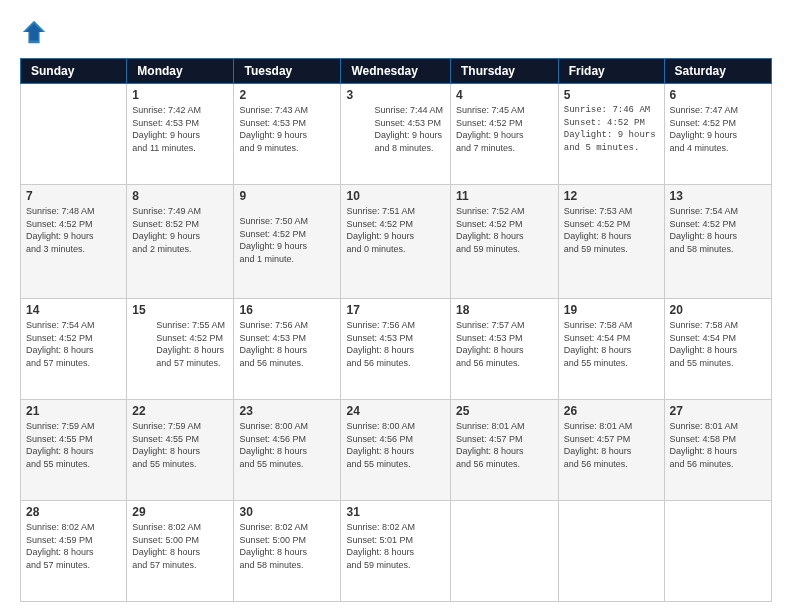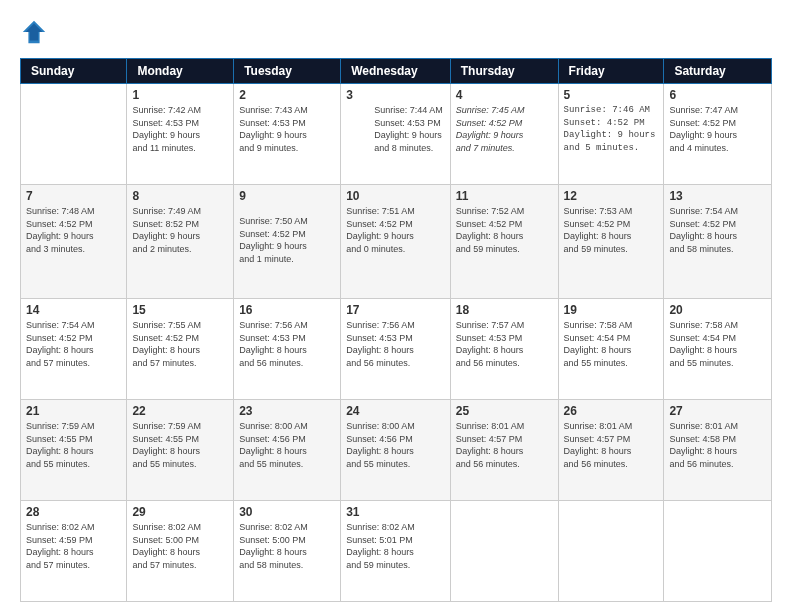--- a/index.html
+++ b/index.html
@@ -153,21 +153,21 @@
           </td>
           <td>
             <span class="day-num">3</span>
             <div class="day-info" style="white-space: pre-line; margin-left: 28px;">Sunrise: 7:44 AM
 Sunset: 4:53 PM
 Daylight: 9 hours
 and 8 minutes.</div>
           </td>
           <td>
             <span class="day-num">4</span>
-            <div class="day-info" style="white-space: pre-line; font-style: italic;">Sunrise: 7:45 AM
+            <div class="day-info" style="white-space: pre-line;">Sunrise: 7:45 AM
 Sunset: 4:52 PM
 Daylight: 9 hours
 and 7 minutes.</div>
           </td>
           <td>
             <span class="day-num">5</span>
             <div class="day-info" style="white-space: pre-line; font-family: Liberation Mono, monospace;">Sunrise: 7:46 AM
 Sunset: 4:52 PM
 Daylight: 9 hours
 and 5 minutes.</div>
@@ -234,21 +234,21 @@
         <tr>
           <td>
             <span class="day-num">14</span>
             <div class="day-info" style="white-space: pre-line;">Sunrise: 7:54 AM
 Sunset: 4:52 PM
 Daylight: 8 hours
 and 57 minutes.</div>
           </td>
           <td>
             <span class="day-num">15</span>
-            <div class="day-info" style="white-space: pre-line;">Sunrise: 7:55 AM
+            <div class="day-info" style="white-space: pre-line; margin-left: 24px;">Sunrise: 7:55 AM
 Sunset: 4:52 PM
 Daylight: 8 hours
 and 57 minutes.</div>
           </td>
           <td>
             <span class="day-num">16</span>
             <div class="day-info" style="white-space: pre-line;">Sunrise: 7:56 AM
 Sunset: 4:53 PM
 Daylight: 8 hours
 and 56 minutes.</div>

